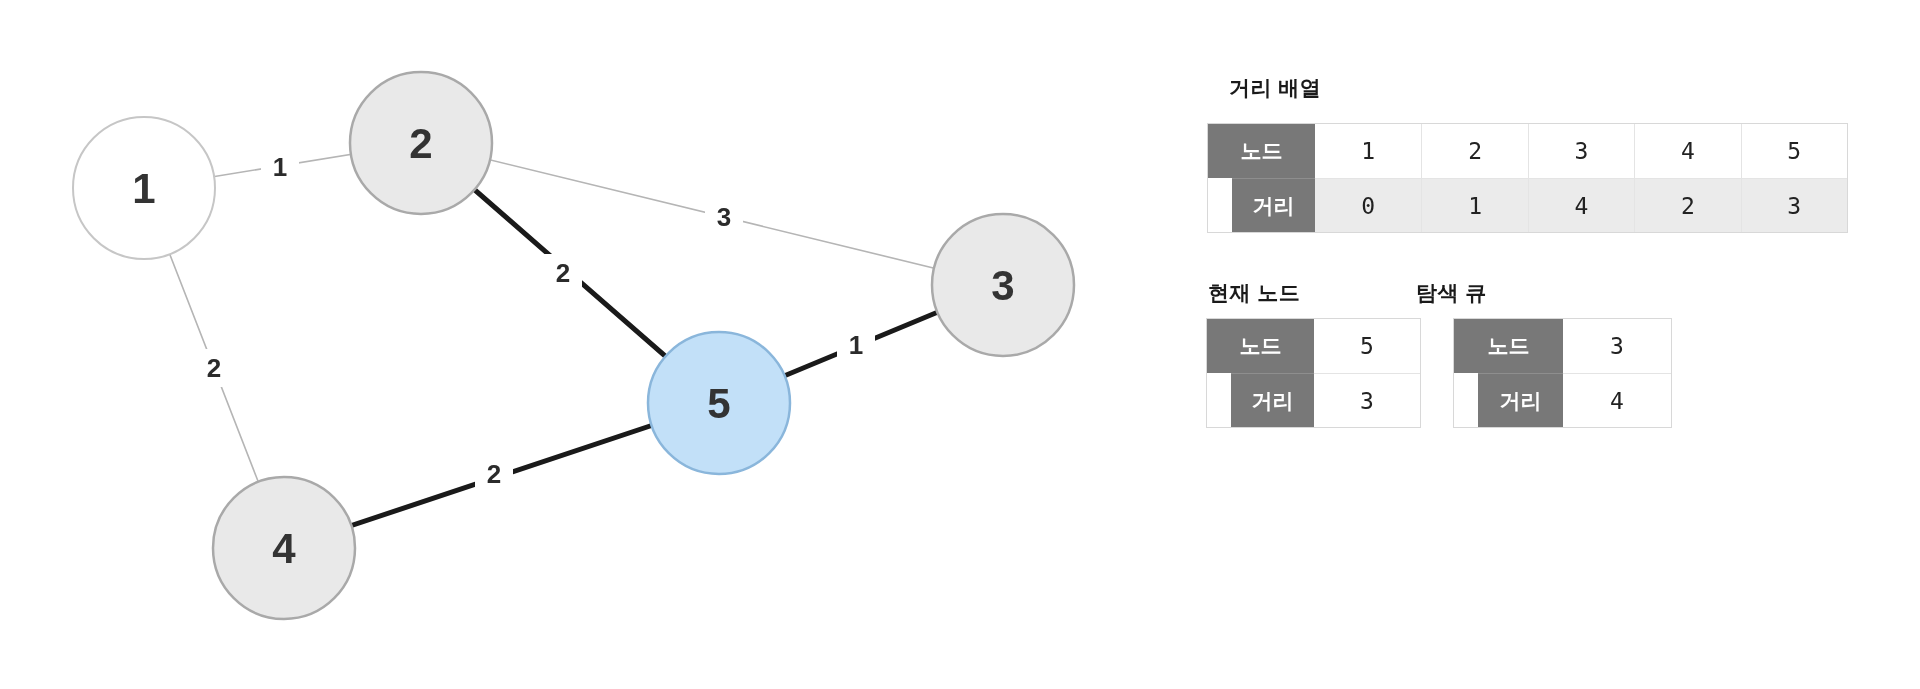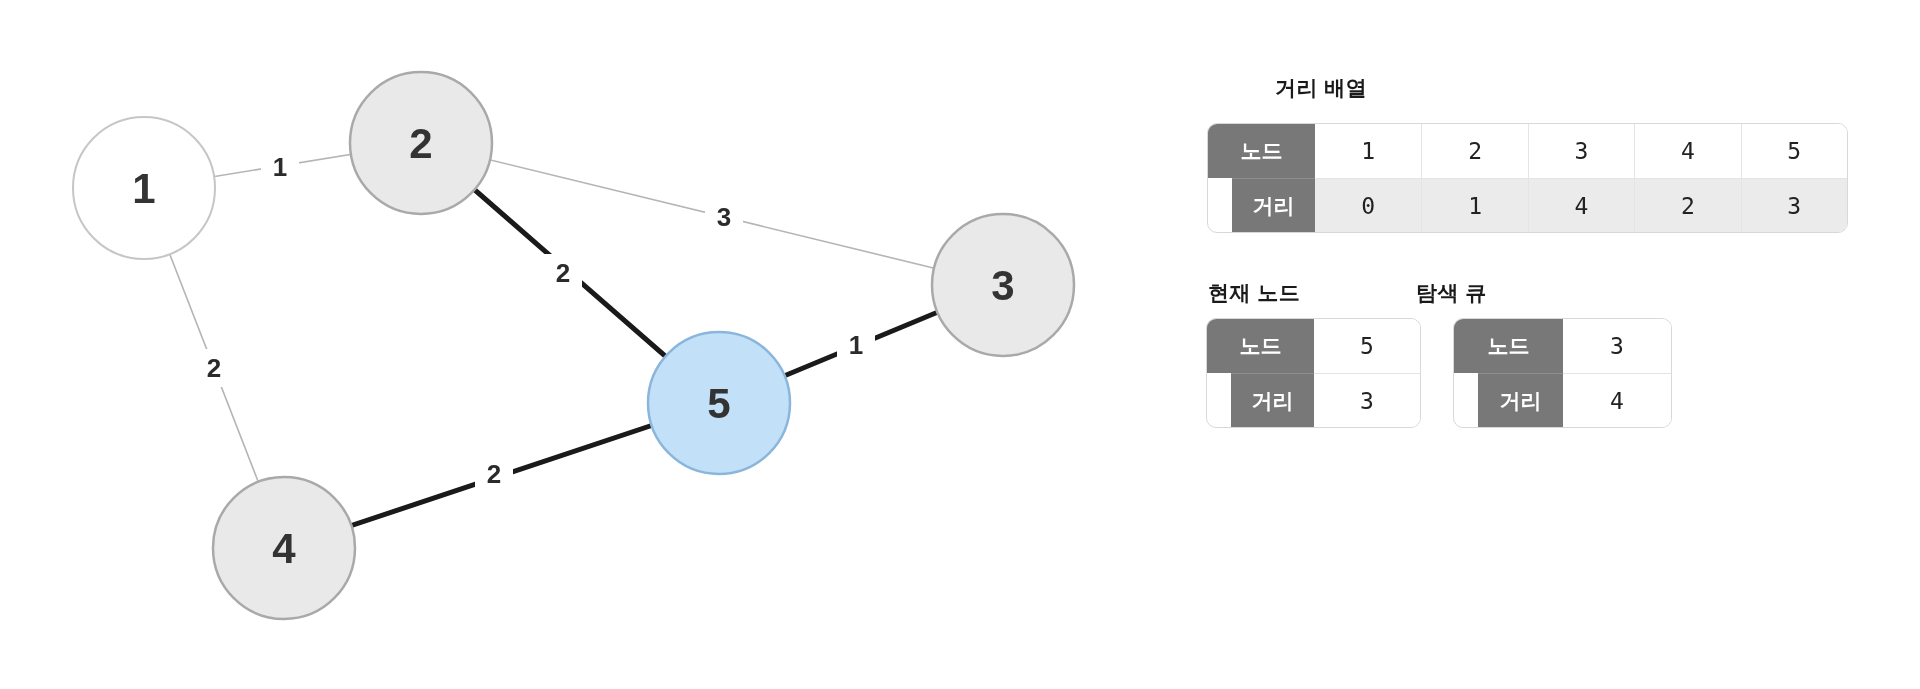--- a/index.html
+++ b/index.html
@@ -6,26 +6,26 @@
   html,body { width:1920px; height:689px; background:#ffffff; overflow:hidden;
               font-family:"Liberation Sans", sans-serif; }
   .stage { position:relative; width:1920px; height:689px; background:#ffffff; }
 
   
   #graph-svg { position:absolute; left:0; top:0; }
 
   
   .panel-title { position:absolute; font-size:21px; font-weight:700; color:#1a1a1a;
                  letter-spacing:0.5px; white-space:nowrap; }
-  #title-dist    { left:1275px; top:74px;  }
+  #title-dist    { left:1229px; top:74px;  }
   #title-current { left:1208px; top:279px; }
   #title-queue   { left:1416px; top:279px; }
 
   .tbl { position:absolute; display:grid; background:#ffffff;
-         border:1px solid #d8d8d8; border-radius:10px; overflow:hidden;
+         border:1px solid #d8d8d8; border-radius:0; overflow:hidden;
          box-shadow:0 0 0 0 transparent; }
   #tbl-dist    { left:1207px; top:123px; width:641px; grid-template-columns:107px repeat(5,1fr); grid-auto-rows:54px; }
   #tbl-current { left:1206px; top:318px; width:215px; grid-template-columns:107px 1fr; grid-auto-rows:54px; }
   #tbl-queue   { left:1453px; top:318px; width:219px; grid-template-columns:109px 1fr; grid-auto-rows:54px; }
 
   .cell { display:flex; align-items:center; justify-content:center; }
   .cell.hdr { background:#787878; color:#ffffff; font-weight:700; font-size:21px; }
   .cell.hdr.r2 { border-top:1px solid #8e8e8e;margin-left:24px; }
   .cell.num { font-family:"DejaVu Sans Mono", monospace; font-size:23px; color:#222222; background:#ffffff; }
   .cell.num.sep { border-left:1px solid #e4e4e4; }

